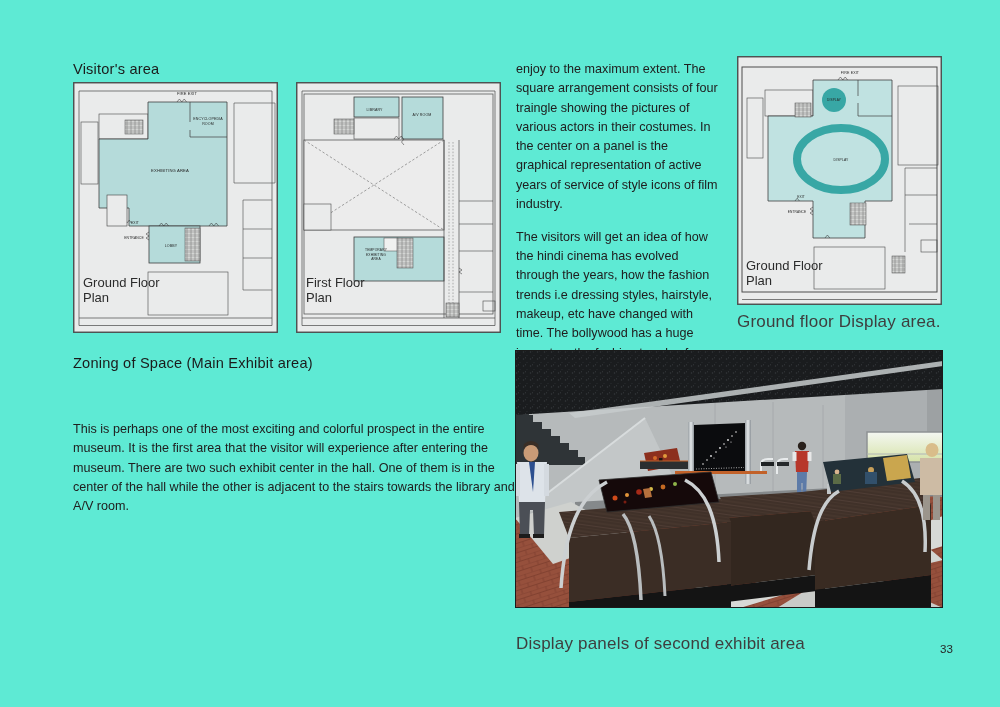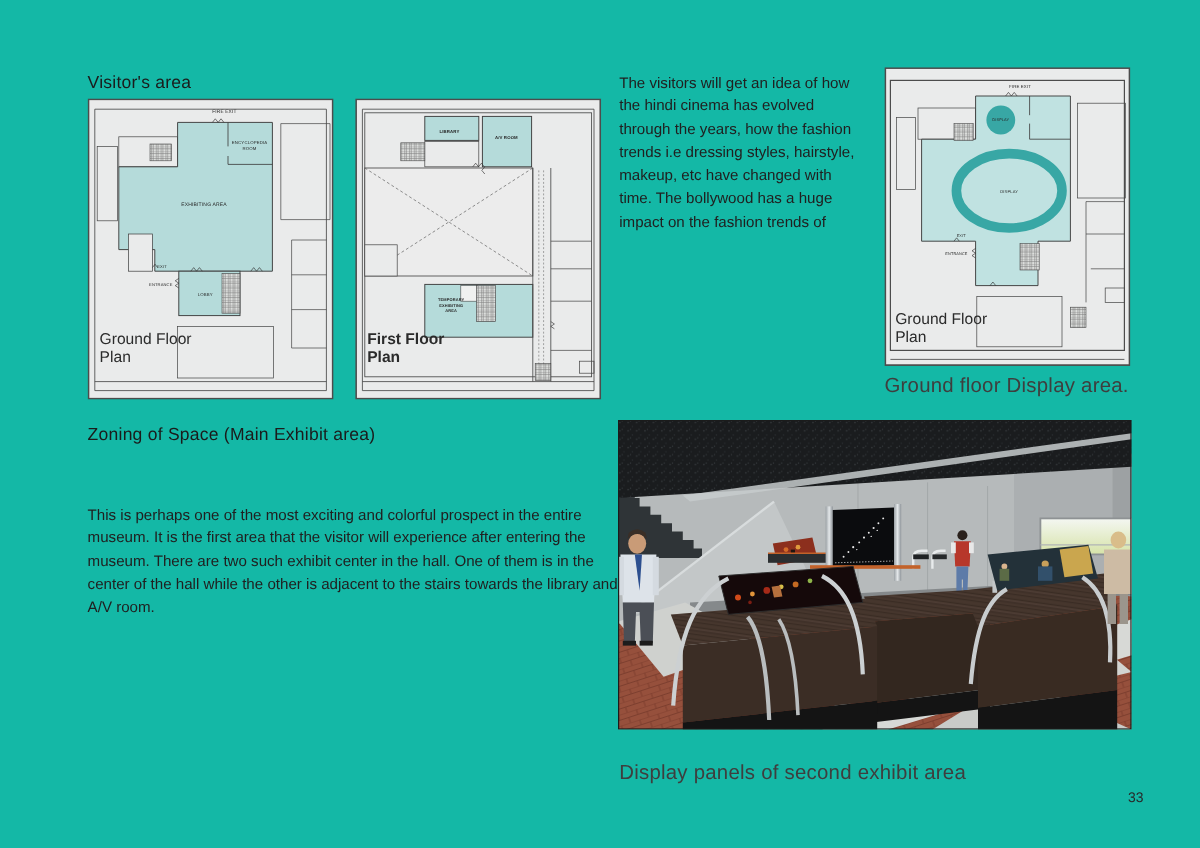--- a/index.html
+++ b/index.html
@@ -1,16 +1,16 @@
 <!DOCTYPE html>
 <html><head>
 <meta charset="utf-8">
 <style>
   html,body{margin:0;padding:0;background:#fff;}
-  .page{position:relative;width:1000px;height:707px;background:#14b8a6;
+  .page{position:relative;width:1000px;height:707px;background:#5eead4;
         font-family:"Liberation Sans",sans-serif;color:#1f1f1f;overflow:hidden;}
   .sec-heading{position:absolute;font-size:14.6px;font-weight:400;color:#1b1b1b;letter-spacing:.2px;}
   .plan{position:absolute;}
   .plan svg{display:block;width:100%;height:100%;}
   .plan-title{position:absolute;font-size:13px;line-height:14.6px;color:#2b2b2b;}
   .textcol p{font-size:12.6px;line-height:19.3px;margin:0 0 13.5px;color:#202020;}
   .textcol{position:absolute;}
   .leftcol p{margin-bottom:17px;}
   .caption{position:absolute;font-size:17px;color:#3e3e3e;letter-spacing:.2px;}
   .pagenum{position:absolute;font-size:11.6px;color:#282828;}
@@ -60,21 +60,21 @@
       <text x="135" y="38" font-size="3.6" text-anchor="middle">ENCYCLOPEDIA</text>
       <text x="135" y="43" font-size="3.6" text-anchor="middle">ROOM</text>
       <text x="97" y="90" font-size="4.2" text-anchor="middle">EXHIBITING AREA</text>
       <text x="62" y="141.5" font-size="3.4" text-anchor="middle">EXIT</text>
       <text x="61" y="156.5" font-size="3.4" text-anchor="middle">ENTRANCE</text>
       <text x="98" y="165" font-size="3.6" text-anchor="middle">LOBBY</text>
     </svg>
     <div class="plan-title" style="left:10px;top:194px;width:86px;">Ground Floor Plan</div>
   </div>
 
-  <div class="plan" style="left:296px;top:82px;width:205px;height:251px;font-weight:bold;">
+  <div class="plan" style="left:296px;top:82px;width:205px;height:251px;">
     <svg viewBox="0 0 205 251">
       <defs>
         <pattern id="pb-h" width="4" height="4" patternUnits="userSpaceOnUse">
           <rect width="4" height="4" fill="#dcdedc"></rect>
           <path d="M0 0H4M0 2H4M1.3 0V4M2.7 0V4" stroke="#7b7b7b" stroke-width="0.45" fill="none"></path>
         </pattern>
       </defs>
       <rect x="0.75" y="0.75" width="203.5" height="249.5" stroke="#4c4c4c" stroke-width="1.4" fill="#eaebeb"></rect>
       <g fill="none" stroke="#474747" stroke-width="0.7">
         <path d="M6 9H199 M6 236H199 M6 243.5H199 M6 9V243.5 M199 9V243.5"></path>
@@ -105,20 +105,21 @@
       <text x="78.5" y="28.5" font-size="3.6" text-anchor="middle">LIBRARY</text>
       <text x="126" y="34" font-size="3.6" text-anchor="middle">A/V ROOM</text>
       <text x="80" y="169" font-size="3.3" text-anchor="middle">TEMPORARY</text>
       <text x="80" y="173.5" font-size="3.3" text-anchor="middle">EXHIBITING</text>
       <text x="80" y="178" font-size="3.3" text-anchor="middle">AREA</text>
     </svg>
     <div class="plan-title" style="left:10px;top:194px;width:86px;">First Floor Plan</div>
   </div>
 
   <div class="textcol" style="left:516px;top:60px;width:203px;">
+    <p>enjoy to the maximum extent. The square arrangement consists of four traingle showing the pictures of various actors in their costumes. In the center on a panel is the graphical representation of active years of service of style icons of film industry.</p>
     <p>The visitors will get an idea of how the hindi cinema has evolved through the years, how the fashion trends i.e dressing styles, hairstyle, makeup, etc have changed with time. The bollywood has a huge impact on the fashion trends of</p>
   </div>
 
   <div class="plan" style="left:737px;top:56px;width:205px;height:249px;">
     <svg viewBox="0 0 205 249">
       <defs>
         <pattern id="pc-h" width="4" height="4" patternUnits="userSpaceOnUse">
           <rect width="4" height="4" fill="#dcdedc"></rect>
           <path d="M0 0H4M0 2H4M1.3 0V4M2.7 0V4" stroke="#7b7b7b" stroke-width="0.45" fill="none"></path>
         </pattern>
@@ -326,15 +327,15 @@
         <polygon points="4,152 30,152 29,186 19,186 18,160 15,160 14,186 5,186" fill="#4b4f56"></polygon>
         <rect x="4" y="184" width="11" height="4" fill="#1c1c1c"></rect>
         <rect x="18" y="184" width="11" height="4" fill="#1c1c1c"></rect>
       </g>
 
       <rect x="0.5" y="0.5" width="427" height="257" fill="none" stroke="#1b1b1b" stroke-width="1"></rect>
     </svg>
   </div>
   <div class="caption" style="left:516px;top:614px;margin-top:20px;">Display panels of second exhibit area</div>
 
-  <div class="pagenum" style="left:940px;top:658px;">33</div>
+  <div class="pagenum" style="left:940px;top:642px;">33</div>
 
 </div>
 
 </body></html>

